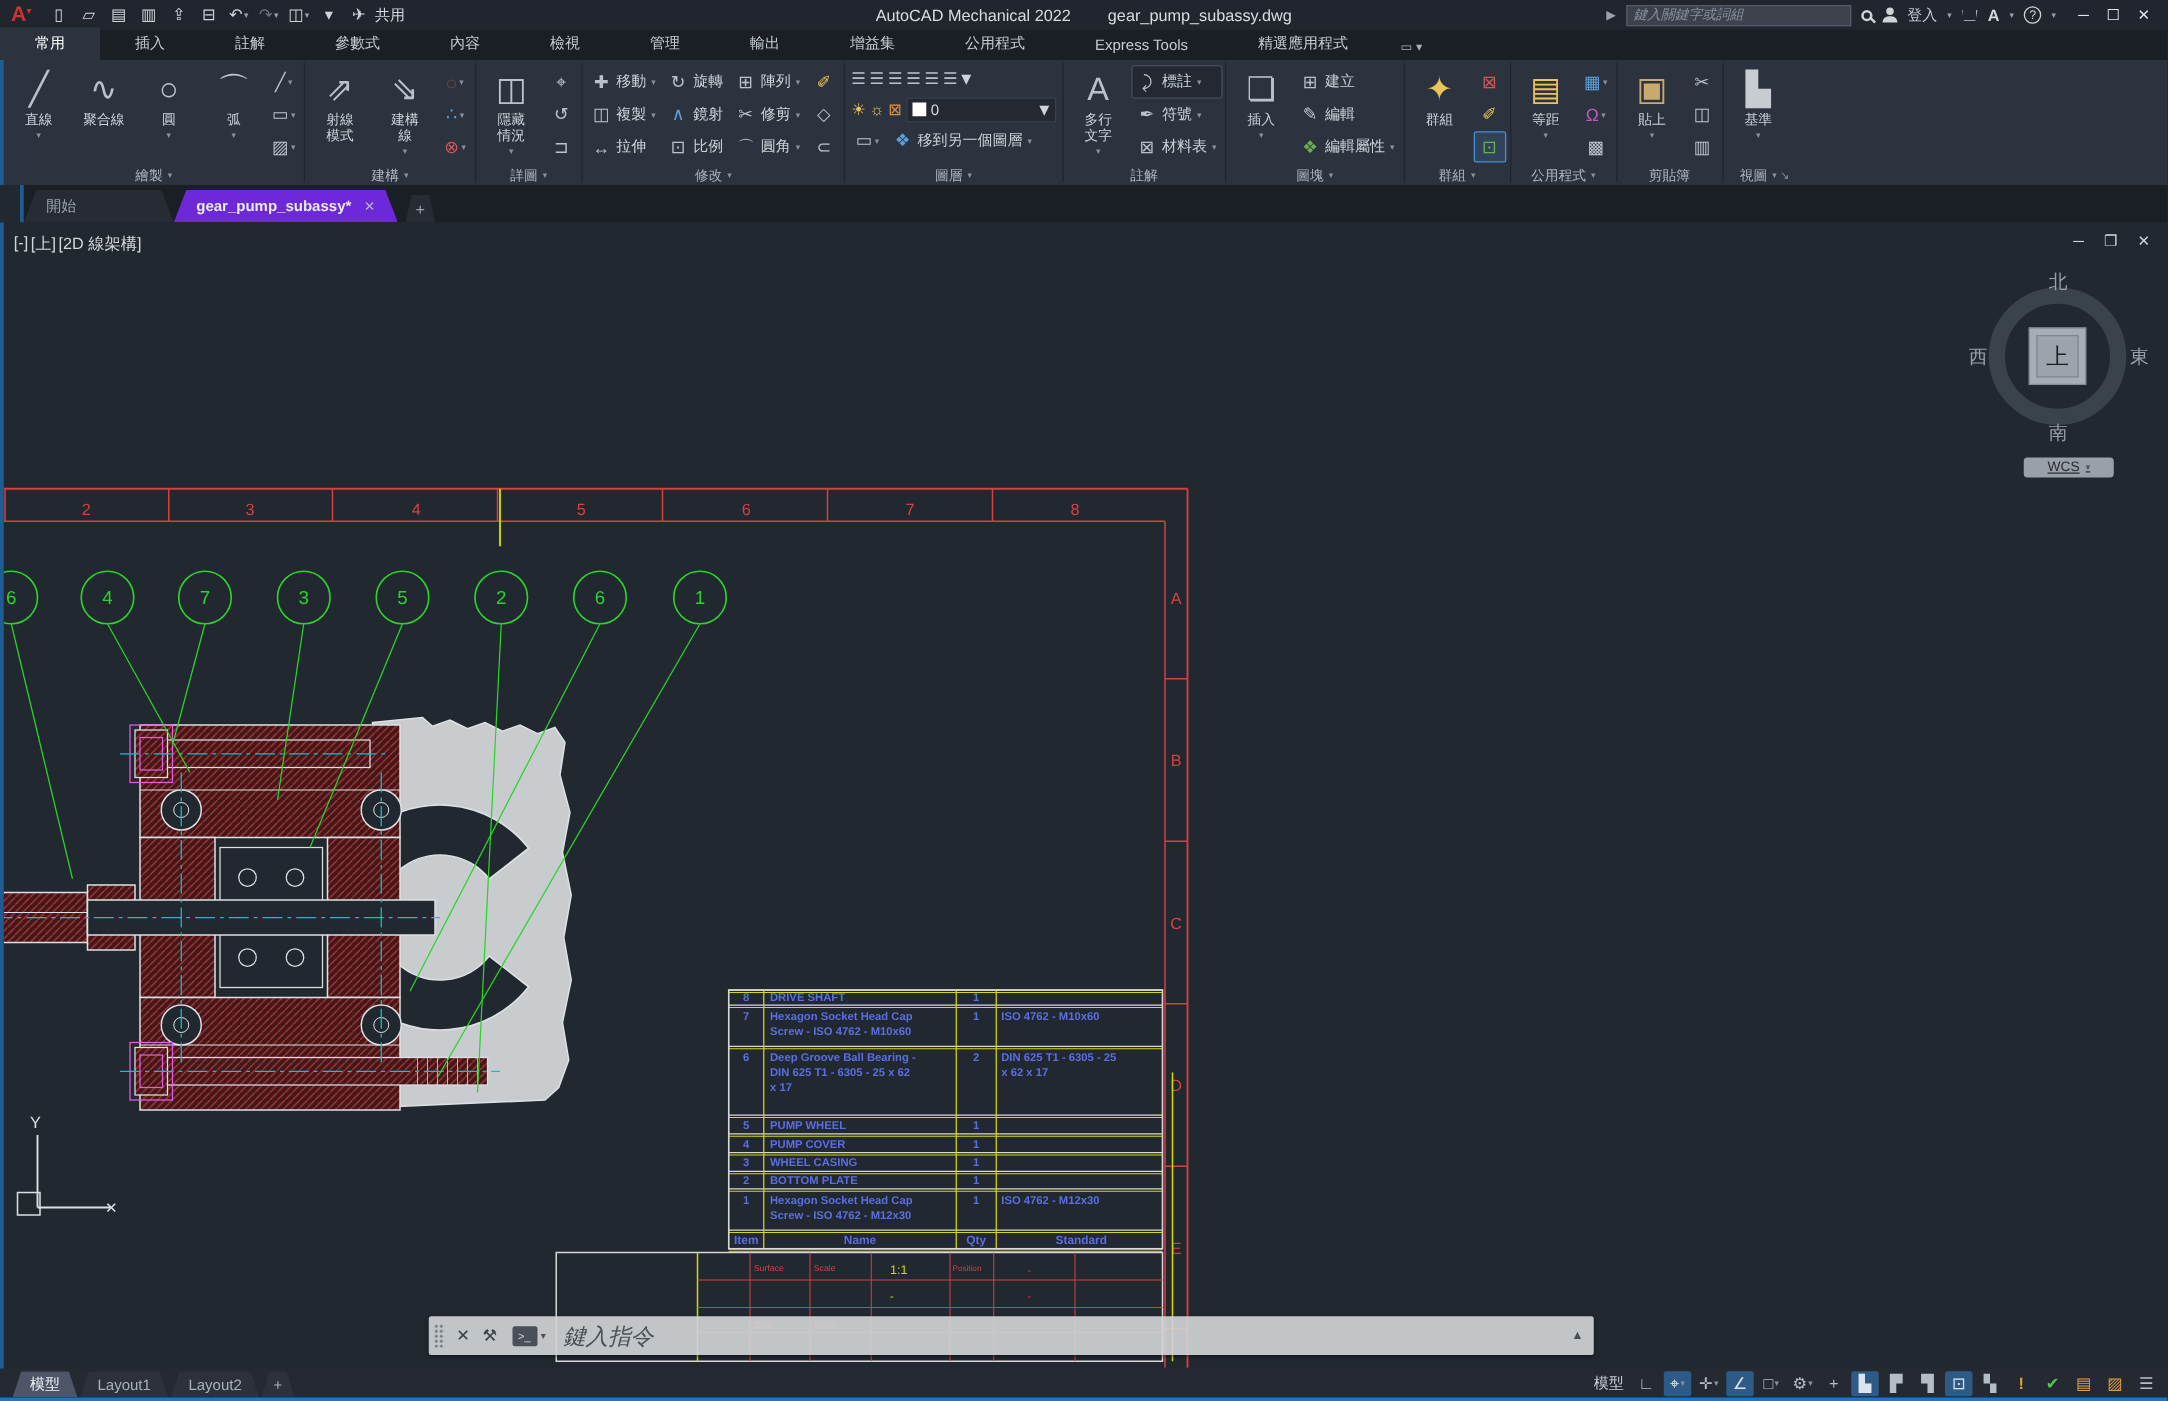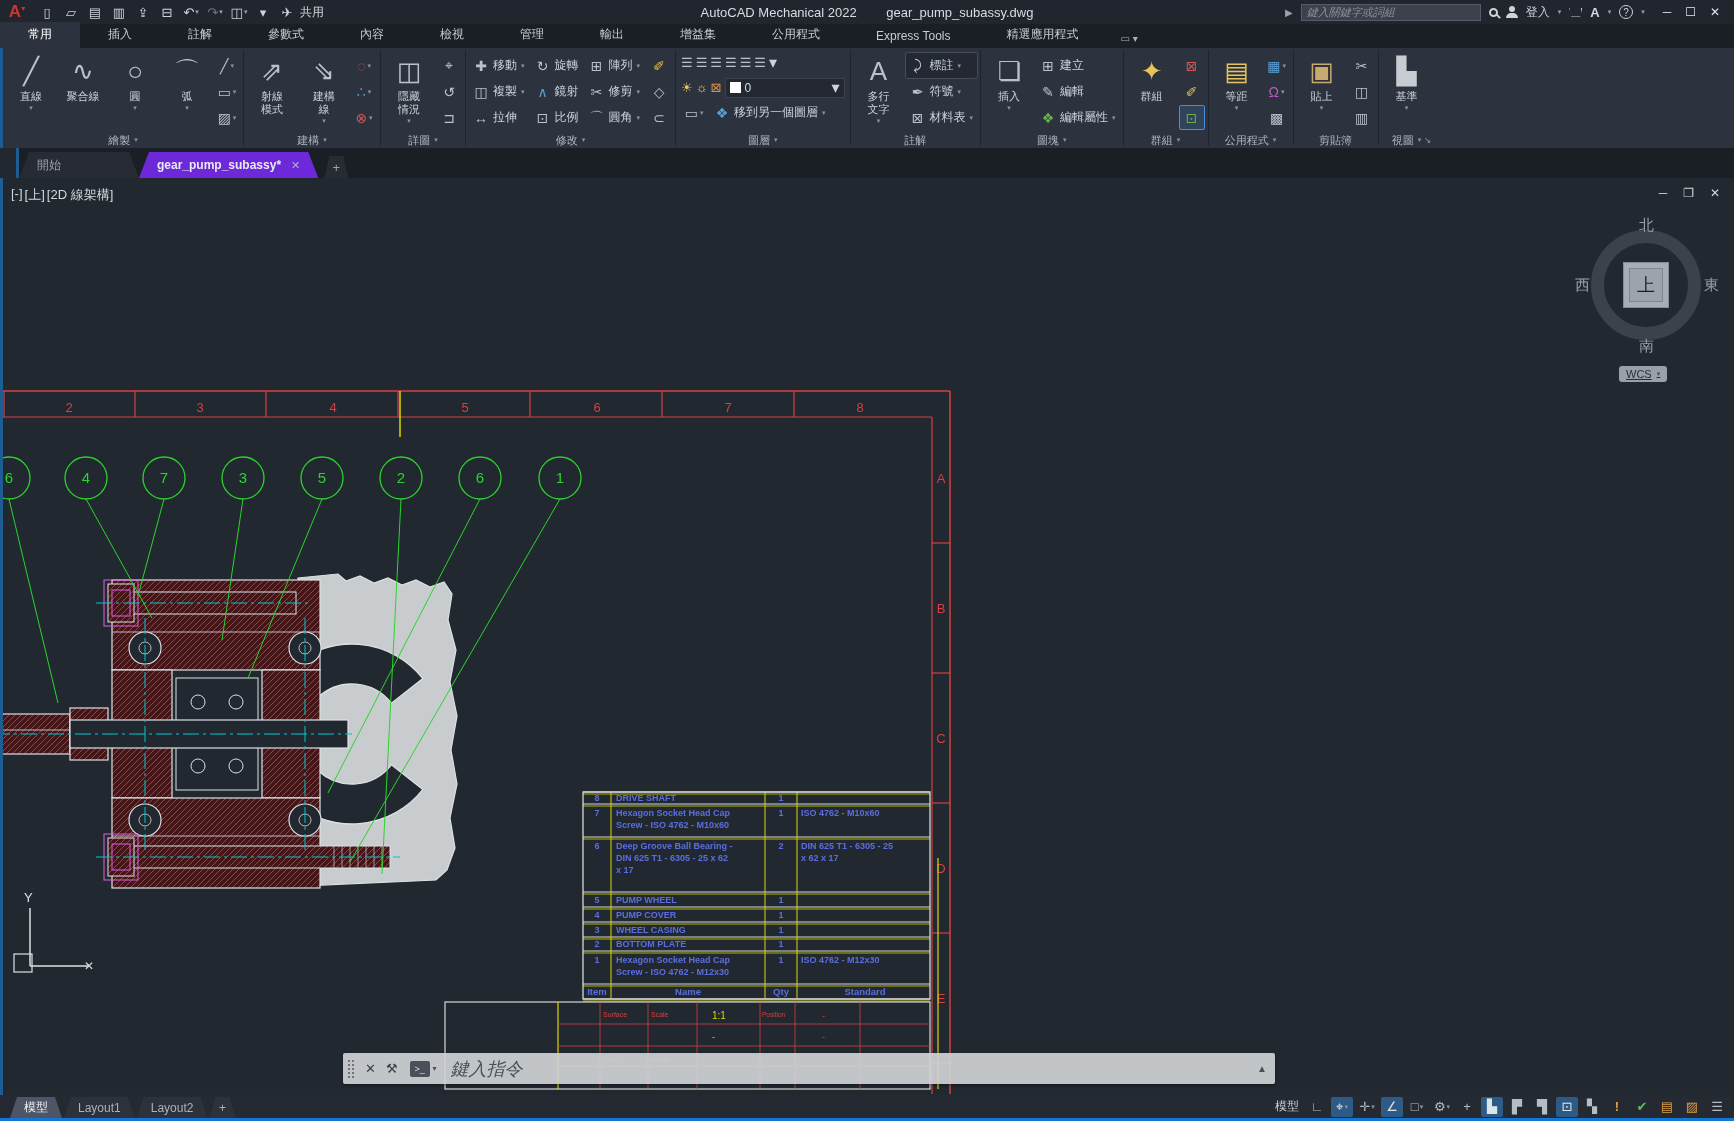--- a/index.html
+++ b/index.html
@@ -107,21 +107,21 @@
   .vc-ring { position:absolute; left:12px; top:12px; width:110px; height:110px; border-radius:50%;
     border:13px solid rgba(150,160,172,0.22); }
   .vc-label { position:absolute; color:#9aa0aa; font-size:15px; }
   .vc-n { top:-2px; left:60px; } .vc-s { bottom:-4px; left:60px; }
   .vc-w { left:-4px; top:58px; } .vc-e { right:-6px; top:58px; }
   .vc-top { position:absolute; left:44px; top:44px; width:46px; height:46px; background:#a7adb5;
     border:1px solid #868c94; display:flex; align-items:center; justify-content:center; }
   .vc-top-inner { width:34px; height:34px; background:#9da3ab; border:1px solid #80868e;
     display:flex; align-items:center; justify-content:center; color:#1c1f24; font-size:18px; }
   .wcspill { position:absolute; left:1616px; top:188px; background:#9aa0a8; border-radius:3px;
-    color:#2a2d33; font-size:11px; padding:2px 7px; display:flex; gap:5px; align-items:center;text-decoration:underline; }
+    color:#2a2d33; font-size:11px; padding:2px 19px; display:flex; gap:5px; align-items:center;text-decoration:underline; }
   .wcspill .wdd { font-size:7px; color:#4a4e55; }
 
   
   .cmdbar { position:absolute; left:340px; top:875px; width:932px; height:31px;
     background:rgba(208,210,213,0.92); border-radius:2px; display:flex; align-items:center;
     box-shadow:0 1px 3px rgba(0,0,0,0.4); }
   .cmd-grip { width:9px; height:19px; margin-left:4px;
     background-image:radial-gradient(#70757c 1px, transparent 1.2px); background-size:4px 4px; }
   .cmd-x { color:#3a3f48; font-size:13px; margin-left:9px; }
   .cmd-wrench { color:#3a3f48; font-size:13px; margin-left:10px; }

